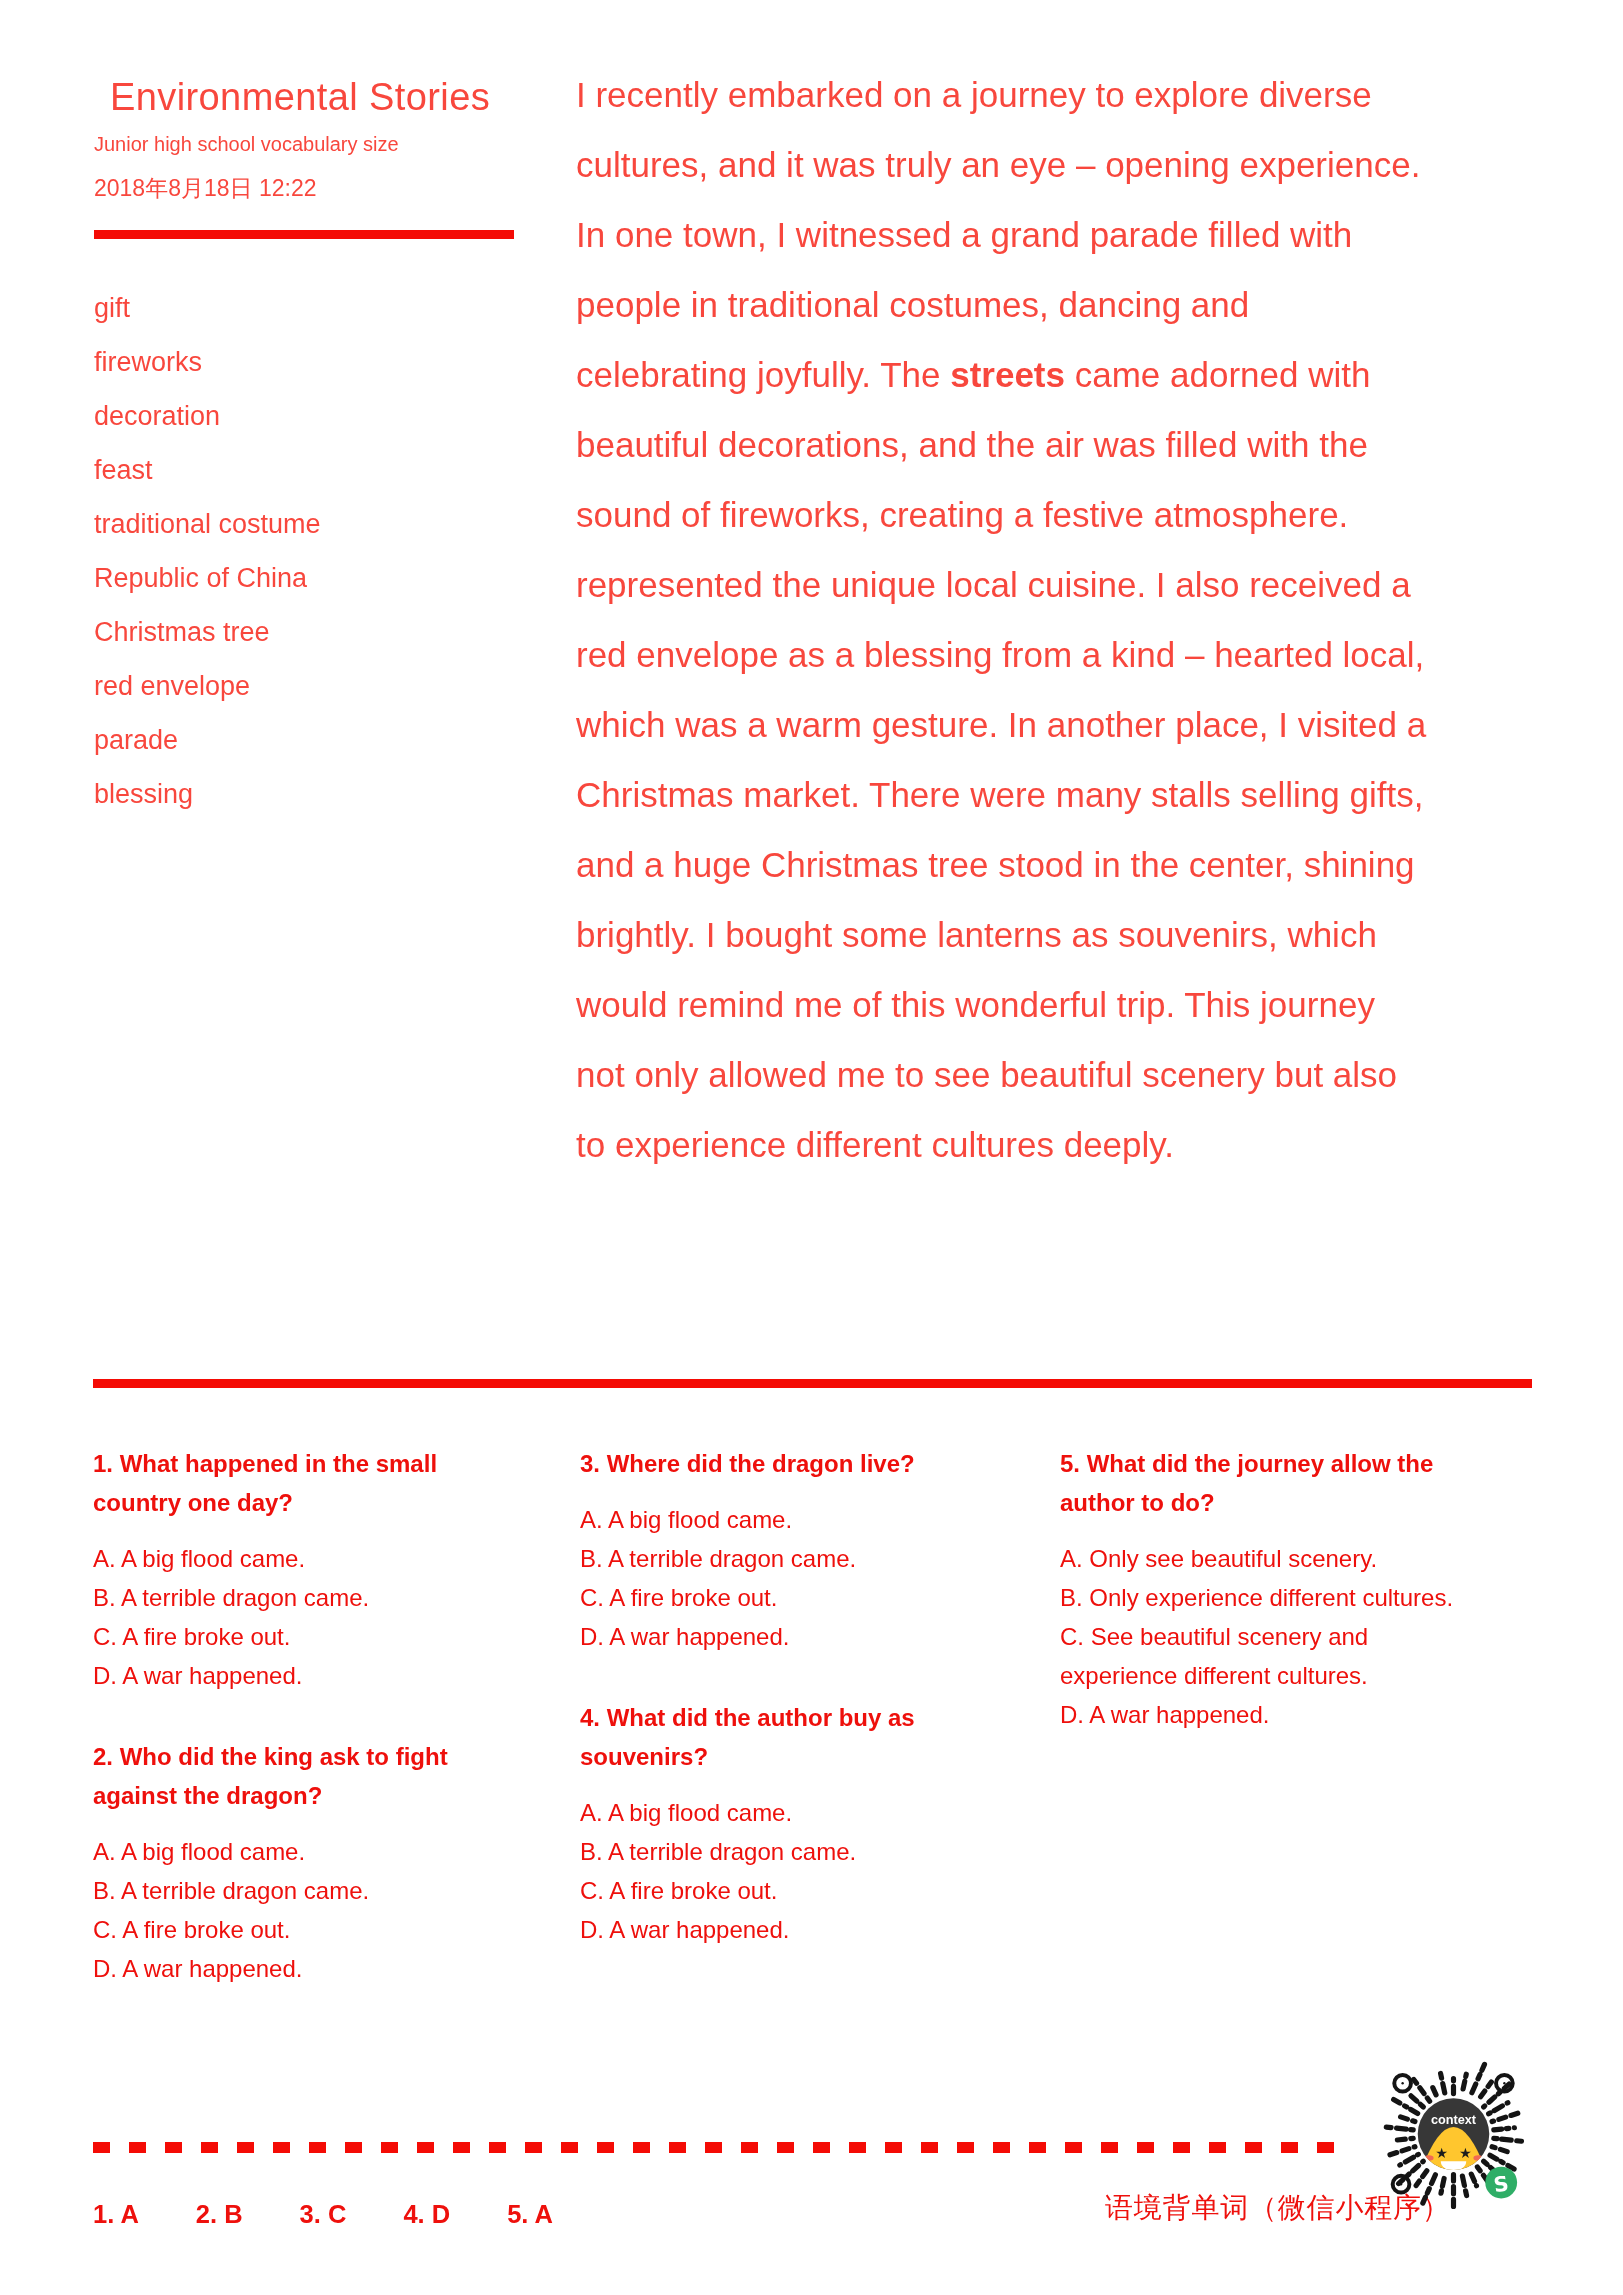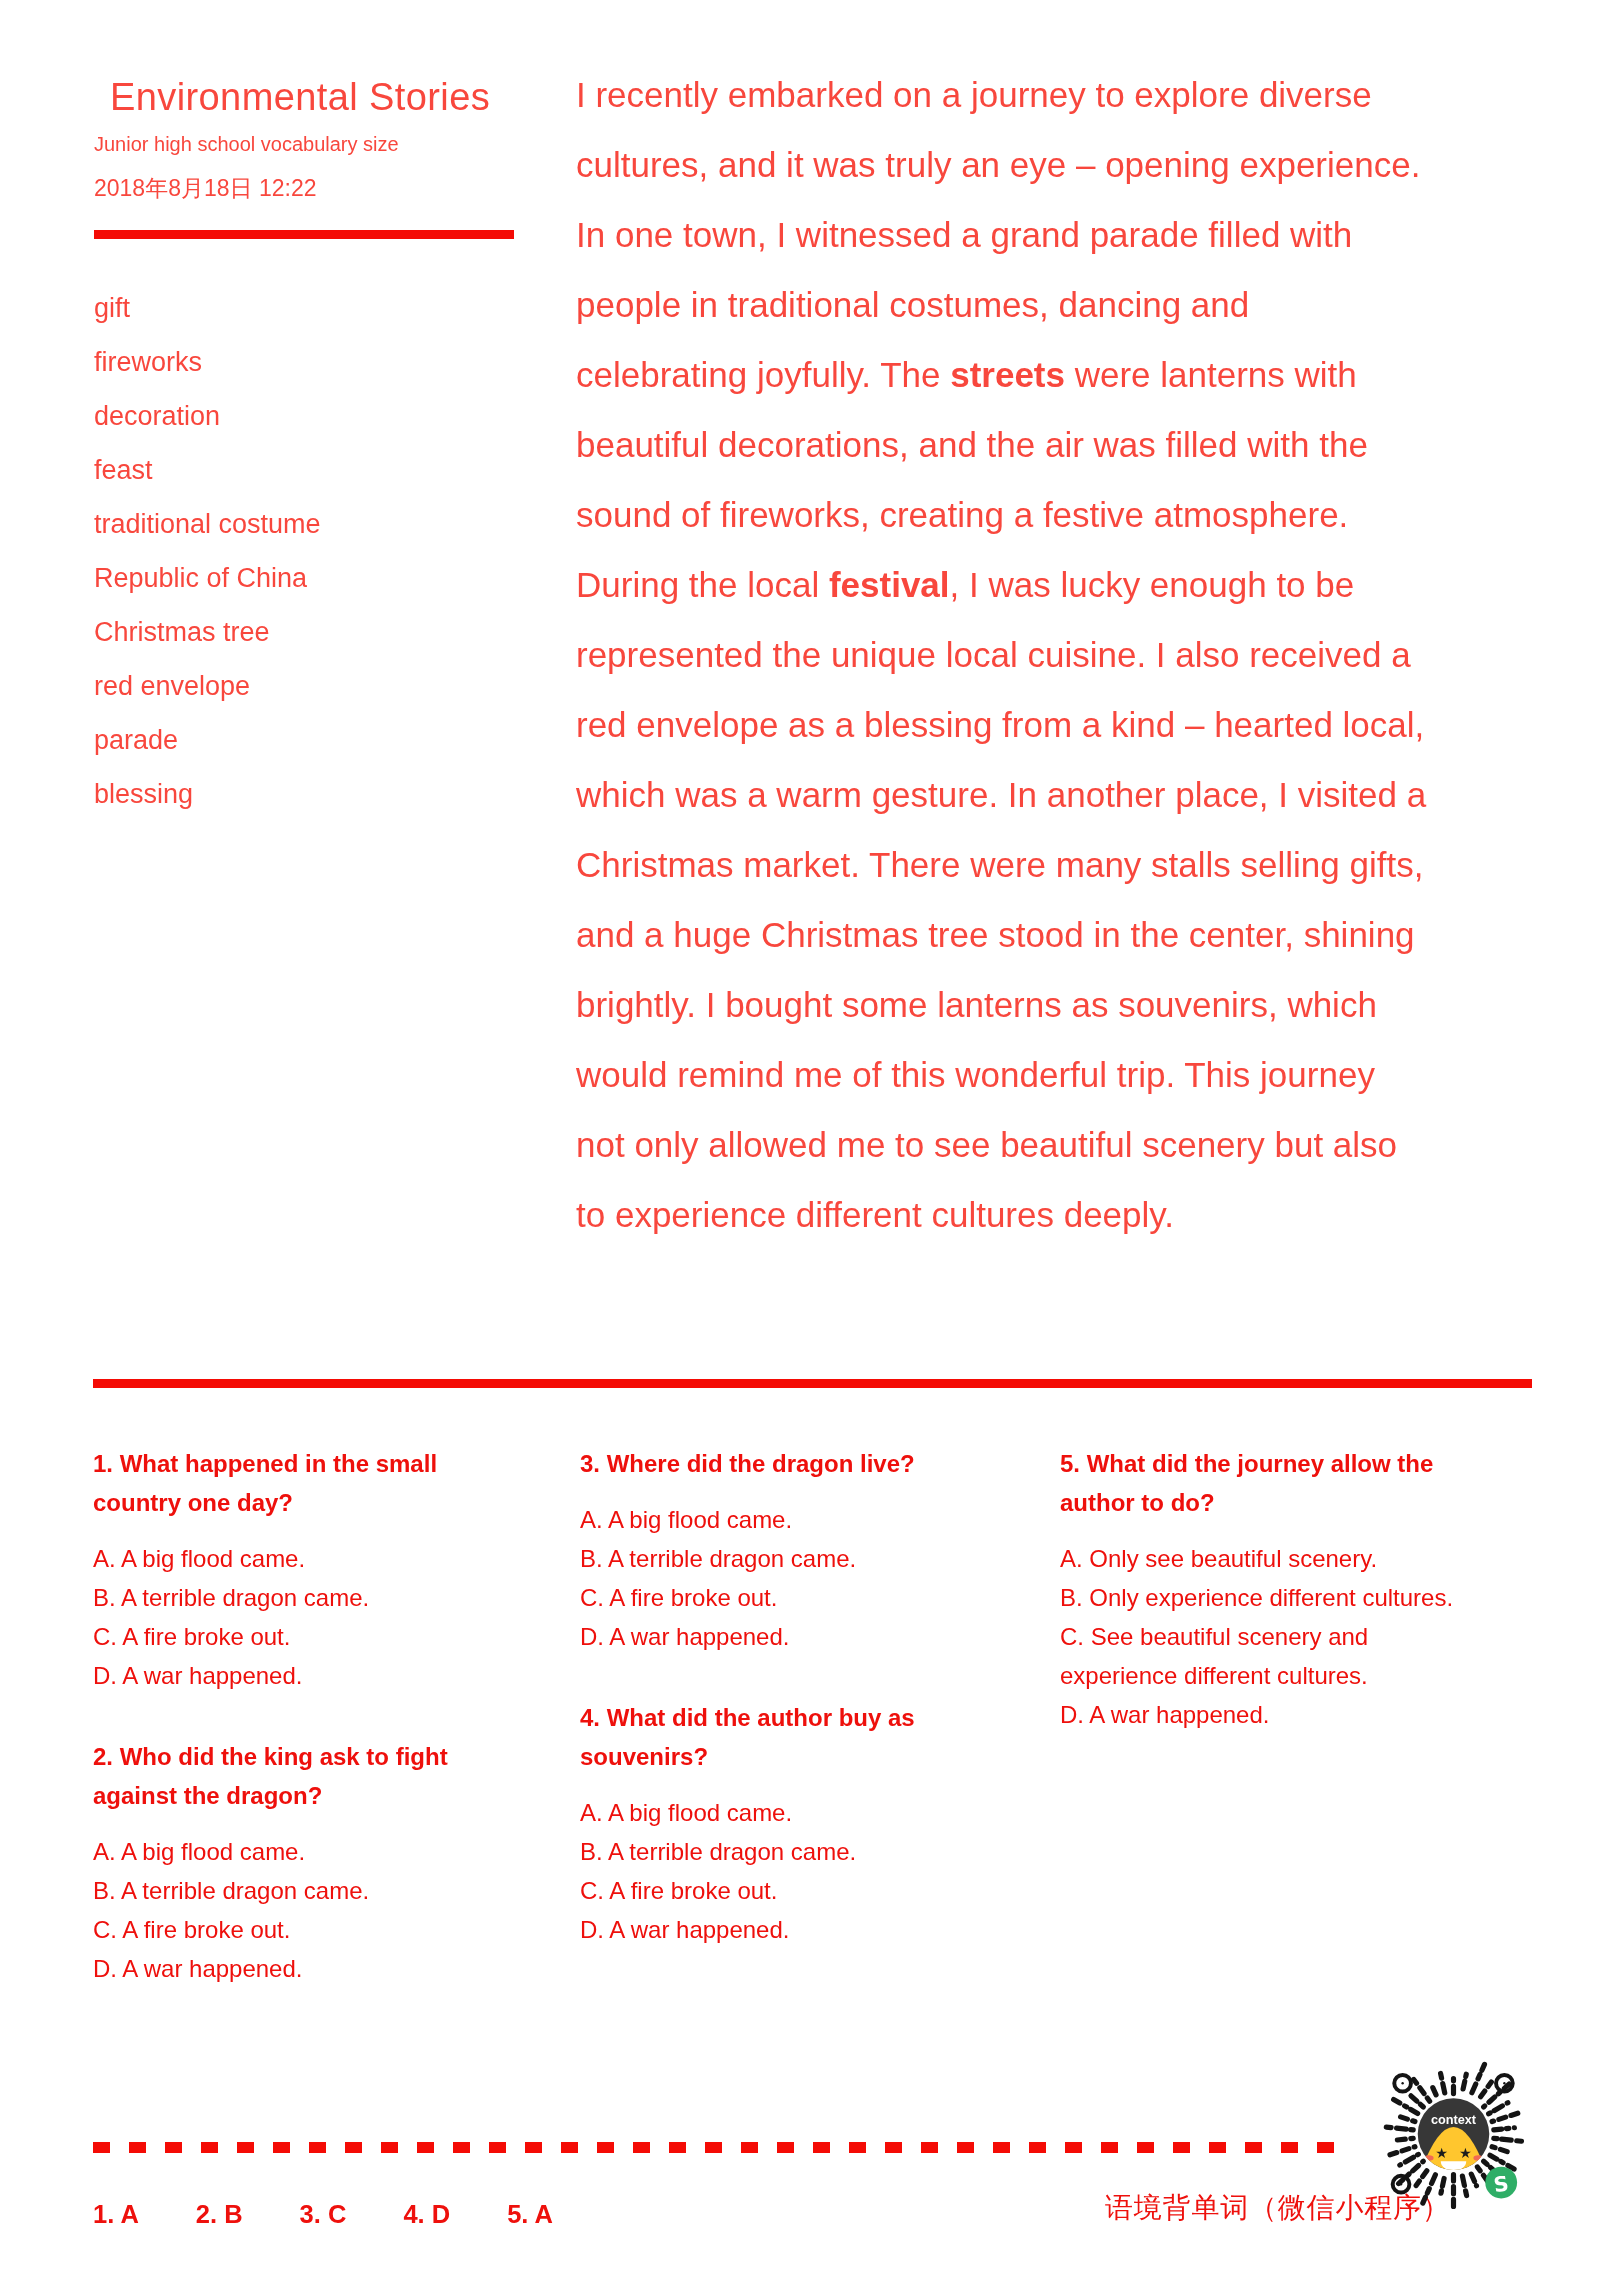--- a/index.html
+++ b/index.html
@@ -61,24 +61,23 @@
     <div class="word">red envelope</div>
     <div class="word">parade</div>
     <div class="word">blessing</div>
   </div>
 
 <div class="passage">
     <div class="pline"><span class="seg">I recently embarked on a journey to explore diverse</span></div>
     <div class="pline"><span class="seg">cultures, and it was truly an eye – opening experience.</span></div>
     <div class="pline"><span class="seg">In one town, I witnessed a grand parade filled with</span></div>
     <div class="pline"><span class="seg">people in traditional costumes, dancing and</span></div>
-    <div class="pline"><span class="seg">celebrating joyfully. The </span><span class="bold">streets</span><span class="seg"> were lanterns with</span></div>
+    <div class="pline"><span class="seg">celebrating joyfully. The </span><span class="bold">streets</span><span class="seg"> came adorned with</span></div>
     <div class="pline"><span class="seg">beautiful decorations, and the air was filled with the</span></div>
     <div class="pline"><span class="seg">sound of fireworks, creating a festive atmosphere.</span></div>
-    <div class="pline"><span class="seg">During the local </span><span class="bold">festival</span><span class="seg">, I was lucky enough to be</span></div>
     <div class="pline"><span class="seg">represented the unique local cuisine. I also received a</span></div>
     <div class="pline"><span class="seg">red envelope as a blessing from a kind – hearted local,</span></div>
     <div class="pline"><span class="seg">which was a warm gesture. In another place, I visited a</span></div>
     <div class="pline"><span class="seg">Christmas market. There were many stalls selling gifts,</span></div>
     <div class="pline"><span class="seg">and a huge Christmas tree stood in the center, shining</span></div>
     <div class="pline"><span class="seg">brightly. I bought some lanterns as souvenirs, which</span></div>
     <div class="pline"><span class="seg">would remind me of this wonderful trip. This journey</span></div>
     <div class="pline"><span class="seg">not only allowed me to see beautiful scenery but also</span></div>
     <div class="pline"><span class="seg">to experience different cultures deeply.</span></div>
   </div>

